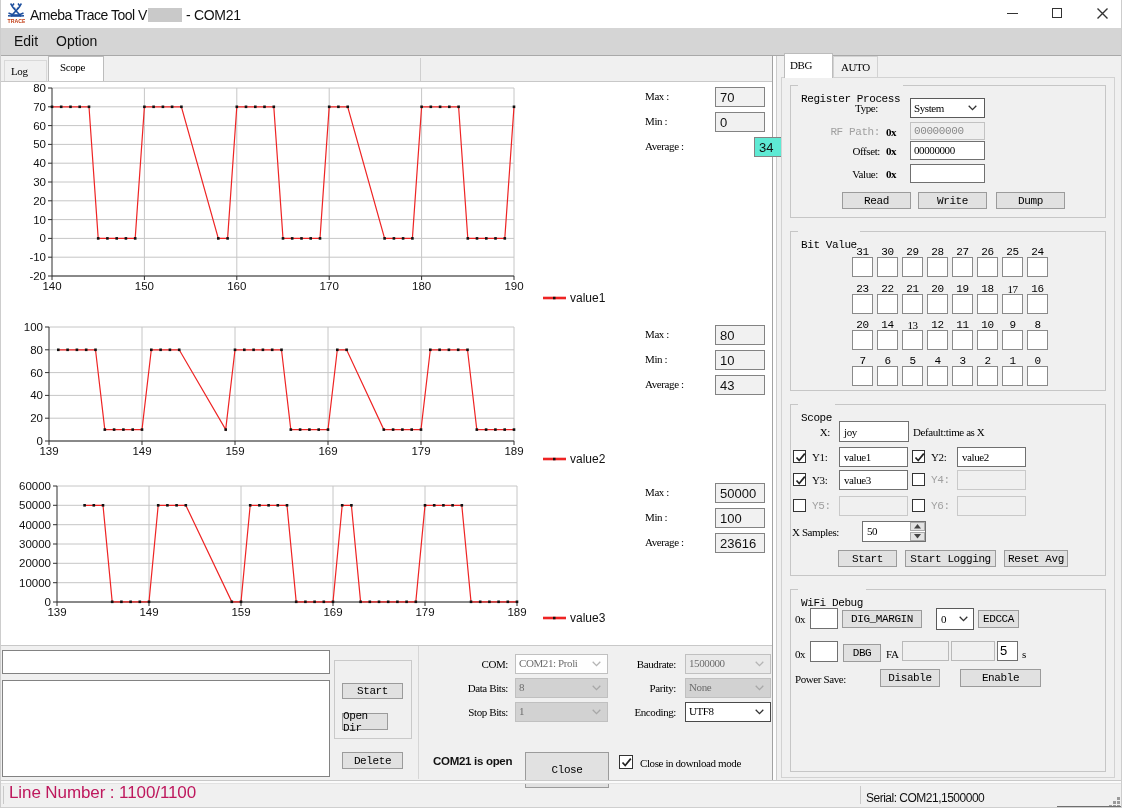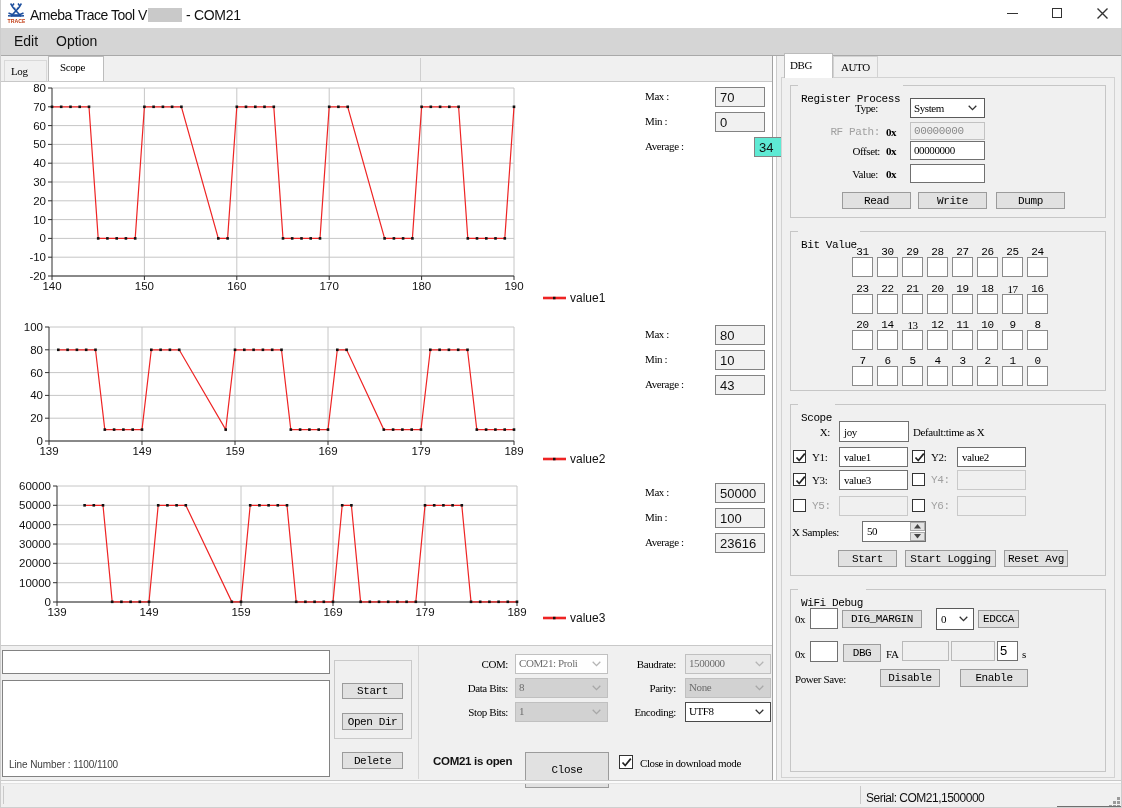--- a/index.html
+++ b/index.html
@@ -344,21 +344,21 @@
 <div class="abs" style="left:715px;top:483px;width:50px;height:20px;background:#f1f1f1;border:1px solid #838383;font-size:13px;color:#111;padding:2px 0 0 4px">50000</div>
 <div class="abs sim" style="left:645px;top:511px">Min&nbsp;:</div>
 <div class="abs" style="left:715px;top:508px;width:50px;height:20px;background:#f1f1f1;border:1px solid #838383;font-size:13px;color:#111;padding:2px 0 0 4px">100</div>
 <div class="abs sim" style="left:645px;top:536px">Average&nbsp;:</div>
 <div class="abs" style="left:715px;top:533px;width:50px;height:20px;background:#f1f1f1;border:1px solid #838383;font-size:13px;color:#111;padding:2px 0 0 4px">23616</div>
 <div class="abs tb" style="left:2px;top:650px;width:328px;height:24px;border-color:#828282"></div>
 <div class="abs tb" style="left:2px;top:680px;width:328px;height:97px;border-color:#828282"></div>
 <div class="gb" style="left:334px;top:660px;width:78px;height:79px;border-color:#c9c9c9"></div>
 <div class="gbl" style="left:342px;top:670px">Logging</div>
 <div class="btn abs" style="left:342px;top:683px;width:61px;height:16px">Start</div>
-<div class="btn abs" style="left:342px;top:713px;width:61px;height:17px">Open Dir</div>
+<div class="btn abs" style="left:342px;top:713px;width:46px;height:17px">Open Dir</div>
 <div class="btn abs" style="left:342px;top:752px;width:61px;height:17px">Delete</div>
 <div class="abs" style="left:0px;top:645px;width:772px;height:1px;background:#c8c8c8"></div>
 <div class="abs" style="left:418px;top:646px;width:1px;height:133px;background:#d6d6d6"></div>
 <div class="abs sim" style="left:388px;top:658px;width:120px;text-align:right">COM:</div>
 <div class="abs sim" style="left:388px;top:682px;width:120px;text-align:right">Data Bits:</div>
 <div class="abs sim" style="left:388px;top:706px;width:120px;text-align:right">Stop Bits:</div>
 <div class="abs sim" style="left:556px;top:658px;width:120px;text-align:right">Baudrate:</div>
 <div class="abs sim" style="left:556px;top:682px;width:120px;text-align:right">Parity:</div>
 <div class="abs sim" style="left:556px;top:706px;width:120px;text-align:right">Encoding:</div>
 <div class="abs" style="left:515px;top:654px;width:93px;height:20px;background:#fefefe;border:1px solid #c0c0c0"></div>
@@ -560,26 +560,26 @@
 <div class="abs tb" style="left:810px;top:641px;width:28px;height:21px"></div>
 <div class="btn abs" style="left:843px;top:644px;width:38px;height:18px">DBG</div>
 <div class="abs sim" style="left:886px;top:648px">FA</div>
 <div class="abs" style="left:902px;top:641px;width:47px;height:20px;background:#f0f0f0;border:1px solid #b9b9b9"></div>
 <div class="abs" style="left:951px;top:641px;width:44px;height:20px;background:#f0f0f0;border:1px solid #b9b9b9"></div>
 <div class="abs tb" style="left:997px;top:641px;width:21px;height:20px"></div>
 <div class="abs" style="left:1000px;top:643px;font-size:13px">5</div>
 <div class="abs sim" style="left:1022px;top:648px">s</div>
 <div class="abs sim" style="left:795px;top:673px">Power Save:</div>
 <div class="btn abs" style="left:880px;top:669px;width:60px;height:18px">Disable</div>
-<div class="btn abs" style="left:960px;top:669px;width:68px;height:18px">Enable</div>
+<div class="btn abs" style="left:960px;top:669px;width:81px;height:18px">Enable</div>
 <div class="abs" style="left:0;top:780px;width:1122px;height:1px;background:#c9c9c9"></div>
 <div class="abs" style="left:0;top:781px;width:1122px;height:2px;background:#fbfbfb"></div>
 <div class="abs" style="left:0;top:783px;width:1122px;height:1px;background:#e2e2e2"></div>
 <div class="abs" style="left:3px;top:786px;width:1px;height:18px;background:#c9c9c9"></div>
-<div class="abs" style="left:9px;top:759px;font-size:10px;letter-spacing:-0.1px;color:#404040">Line Number : 1100/1100</div>
+<div class="abs" style="left:9px;top:783px;font-size:17px;letter-spacing:-0.1px;color:#be185d">Line Number : 1100/1100</div>
 <div class="abs" style="left:860px;top:786px;width:1px;height:18px;background:#c9c9c9"></div>
 <div class="abs" style="left:866px;top:791px;font-size:12px;letter-spacing:-0.5px;color:#111">Serial: COM21,1500000</div>
 <div class="abs" style="left:1117px;top:797px;width:2.5px;height:2.5px;background:#9a9a9a"></div>
 <div class="abs" style="left:1113px;top:801px;width:2.5px;height:2.5px;background:#9a9a9a"></div>
 <div class="abs" style="left:1117px;top:801px;width:2.5px;height:2.5px;background:#9a9a9a"></div>
 <div class="abs" style="left:1109px;top:805px;width:2.5px;height:2.5px;background:#9a9a9a"></div>
 <div class="abs" style="left:1113px;top:805px;width:2.5px;height:2.5px;background:#9a9a9a"></div>
 <div class="abs" style="left:1117px;top:805px;width:2.5px;height:2.5px;background:#9a9a9a"></div>
 <div class="abs" style="left:1057px;top:806px;width:65px;height:2px;background:#6f6f6f"></div>
 </body></html>

